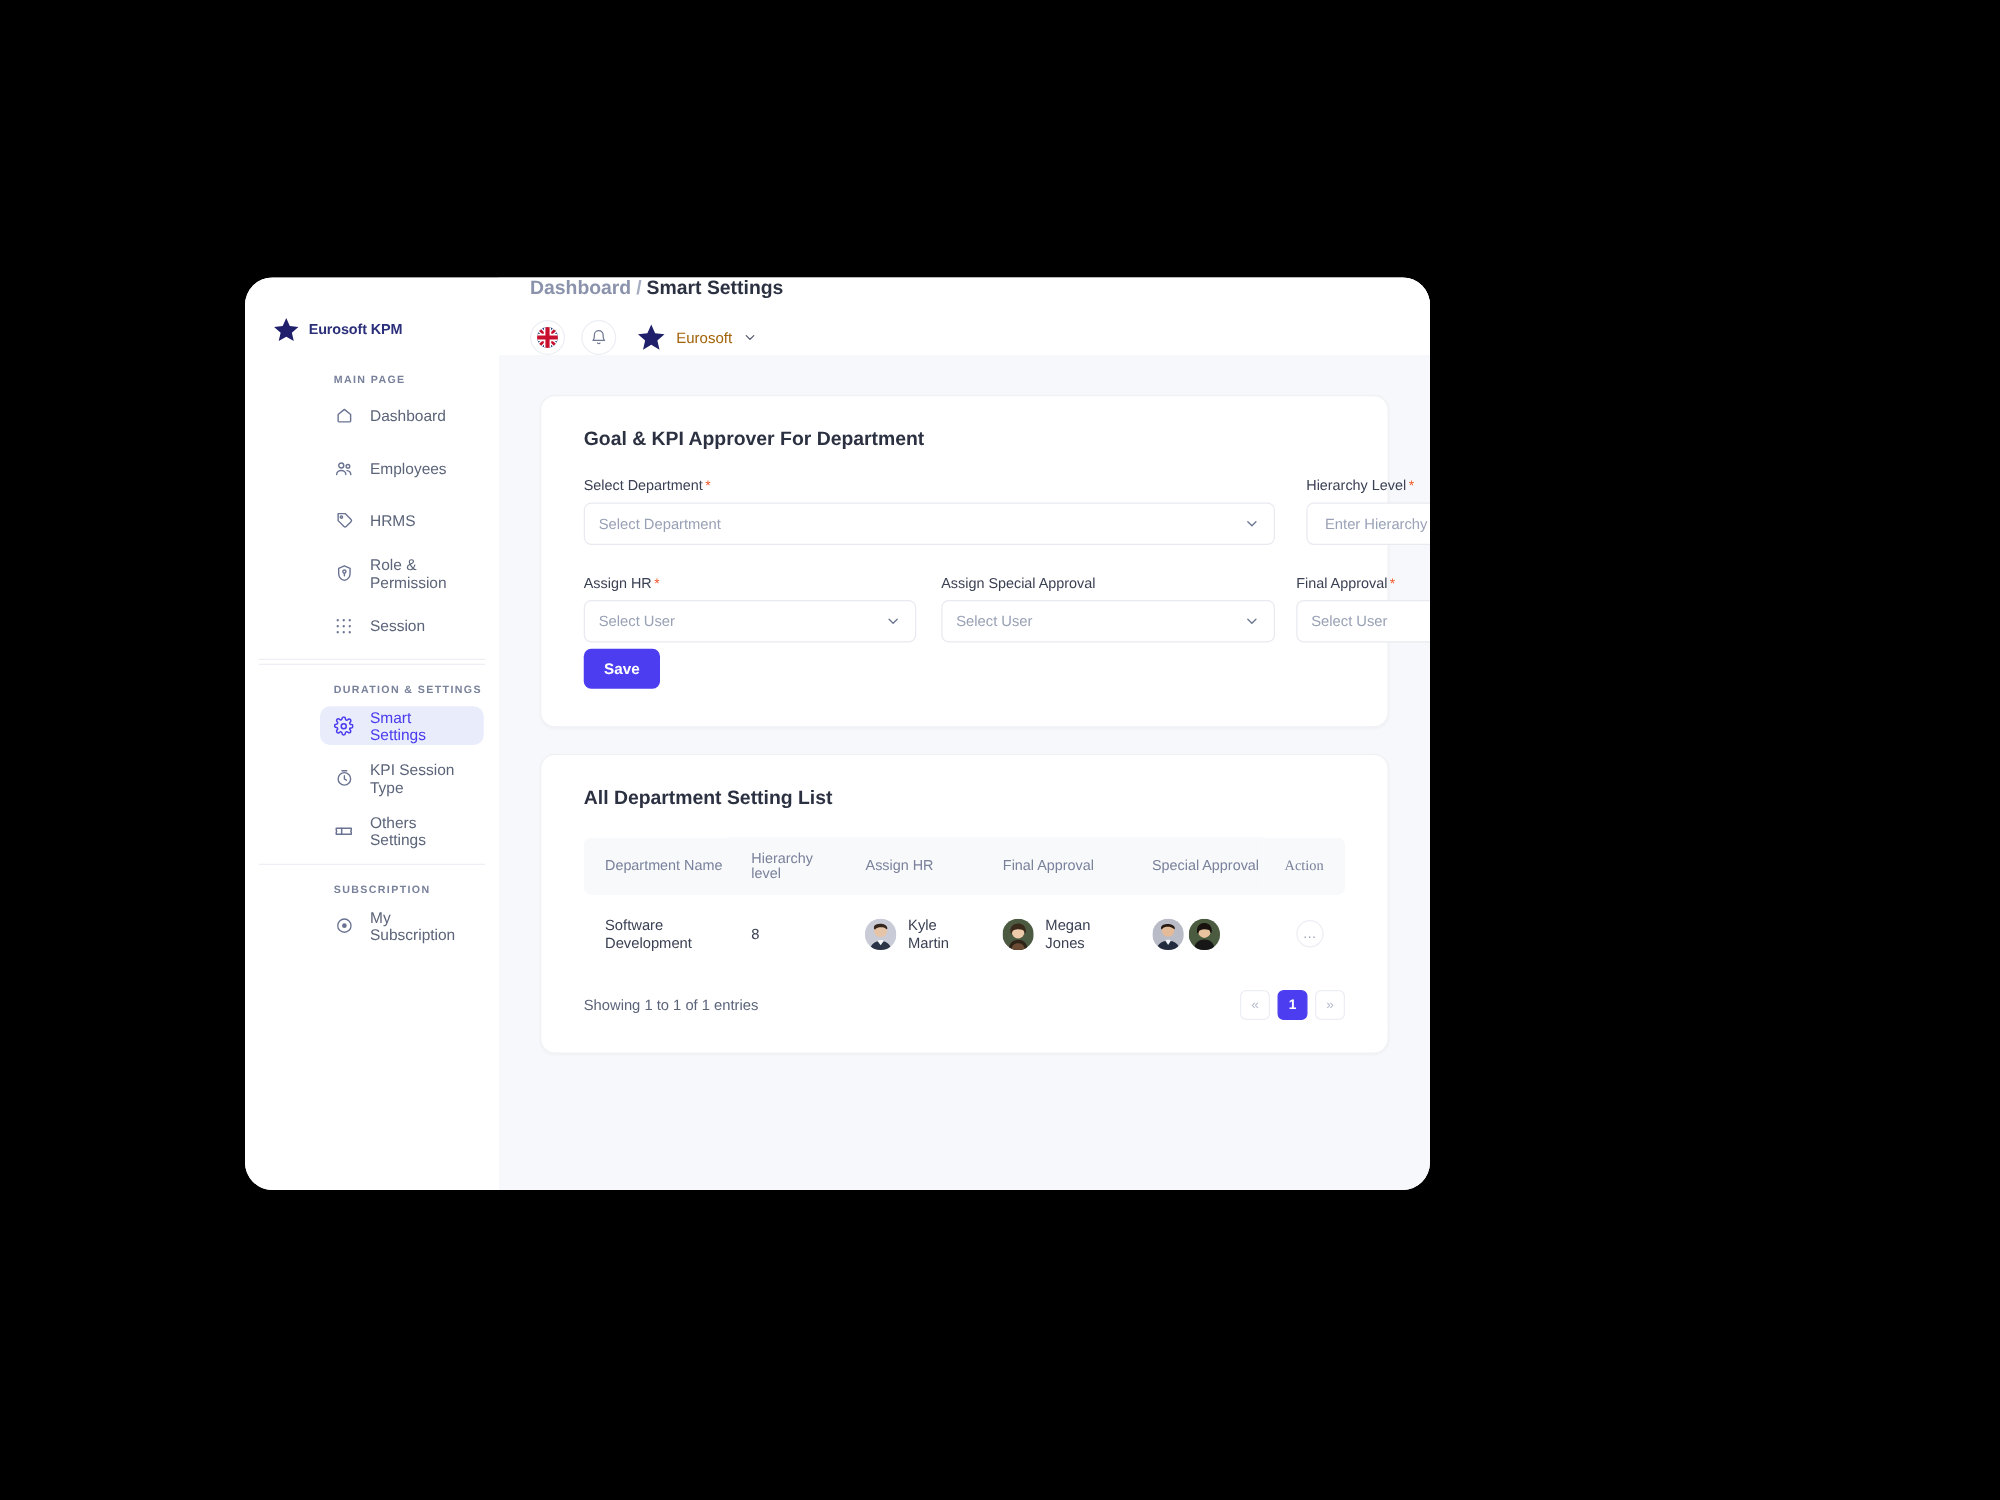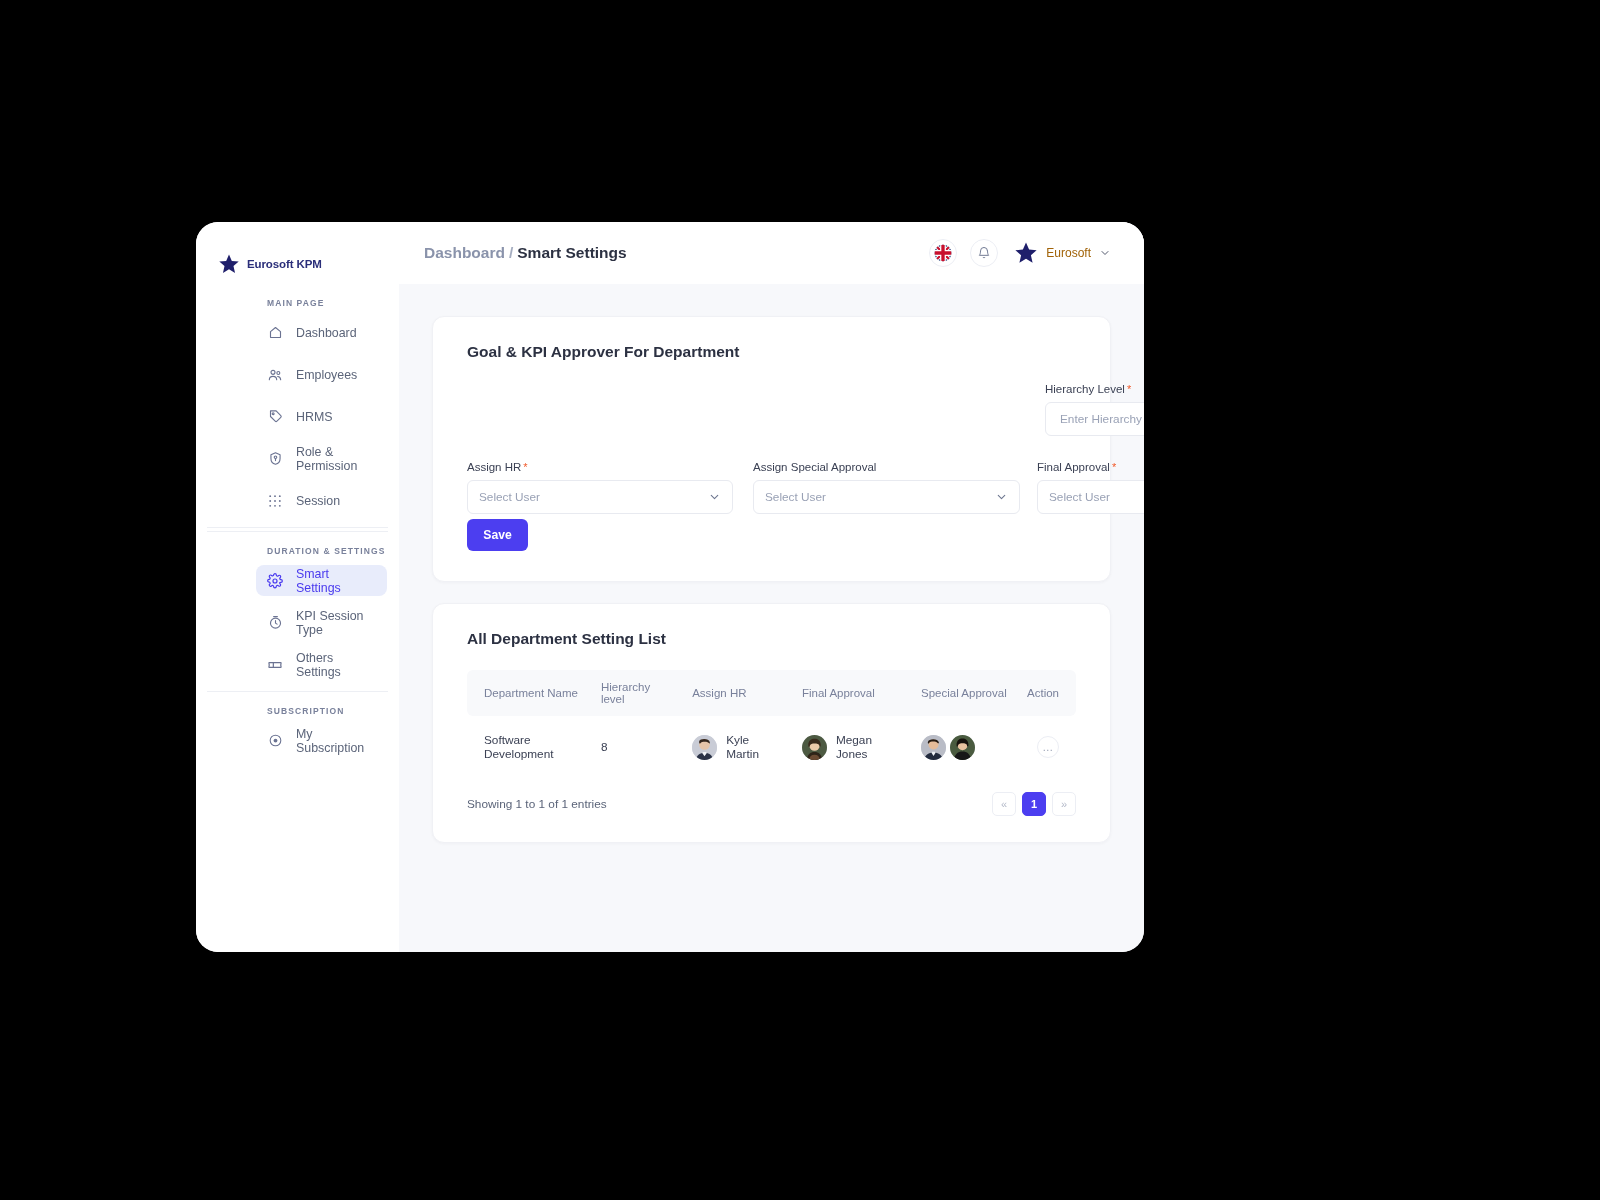--- a/index.html
+++ b/index.html
@@ -89,23 +89,23 @@
     height: 100%;
     display: flex;
     flex-direction: column;
     background: #f7f8fb;
   }
   #topbar {
     height: 62px;
     min-height: 62px;
     background: #ffffff;
     display: flex;
-    align-items: center;
     justify-content: space-between;
     padding: 0 33px 0 25px;
+    flex-direction: column;
   }
   .breadcrumb { font-size: 15.5px; font-weight: bold; }
   .bc-parent { color: #8a93ab; }
   .bc-sep { color: #a5adc0; margin: 0 4px; }
   .bc-current { color: #2c3142; }
 
   .topbar-right { display: flex; align-items: center; gap: 13px; }
   .circle-btn {
     width: 28px; height: 28px;
     border-radius: 50%;
@@ -196,21 +196,21 @@
   thead tr { background: #f8f9fb; }
   thead th {
     font-size: 11.5px;
     font-weight: normal;
     color: #79819b;
     text-align: left;
     padding: 11px 0 11px 17px;
     height: 32px;
   }
   thead th:first-child { border-radius: 6px 0 0 6px; }
-  thead th:last-child { border-radius: 0 6px 6px 0; text-align: right; padding-right: 17px; }
+  thead th:last-child { border-radius: 0 6px 6px 0; text-align: right; padding-right: 17px; font-family: Liberation Serif, serif; }
   tbody td {
     font-size: 11.8px;
     color: #3b4154;
     padding: 17px 0 17px 17px;
     vertical-align: middle;
   }
   tbody td:last-child { text-align: right; padding-right: 17px; }
   .person { display: flex; align-items: center; gap: 9px; }
   .avatar {
     width: 25px; height: 25px;
@@ -445,20 +445,33 @@
       </div>
     </header>
 
     <div id="content">
 
       <section class="card" id="form-card">
         <h2 class="card-title">Goal &amp; KPI Approver For Department</h2>
 
         <div class="form-grid">
 
+          <div class="field" style="left:0; top:0; width:553px;">
+            <label class="field-label">
+              <span>Select Department</span><span class="req">*</span>
+            </label>
+            <div class="ctrl">
+              <span>Select Department</span>
+              <span class="chev">
+                <svg width="13" height="13" viewBox="0 0 24 24" fill="none" stroke="currentColor" stroke-width="2" stroke-linecap="round" stroke-linejoin="round">
+                    <path d="m6 9 6 6 6-6"></path>
+                  </svg>
+              </span>
+            </div>
+          </div>
 
           <div class="field" style="left:578px; top:0; width:266px;">
             <label class="field-label">
               <span>Hierarchy Level</span><span class="req">*</span>
             </label>
             <div class="ctrl input" style="padding-left:14px;">
               <span>Enter Hierarchy Level</span>
             </div>
           </div>
 

